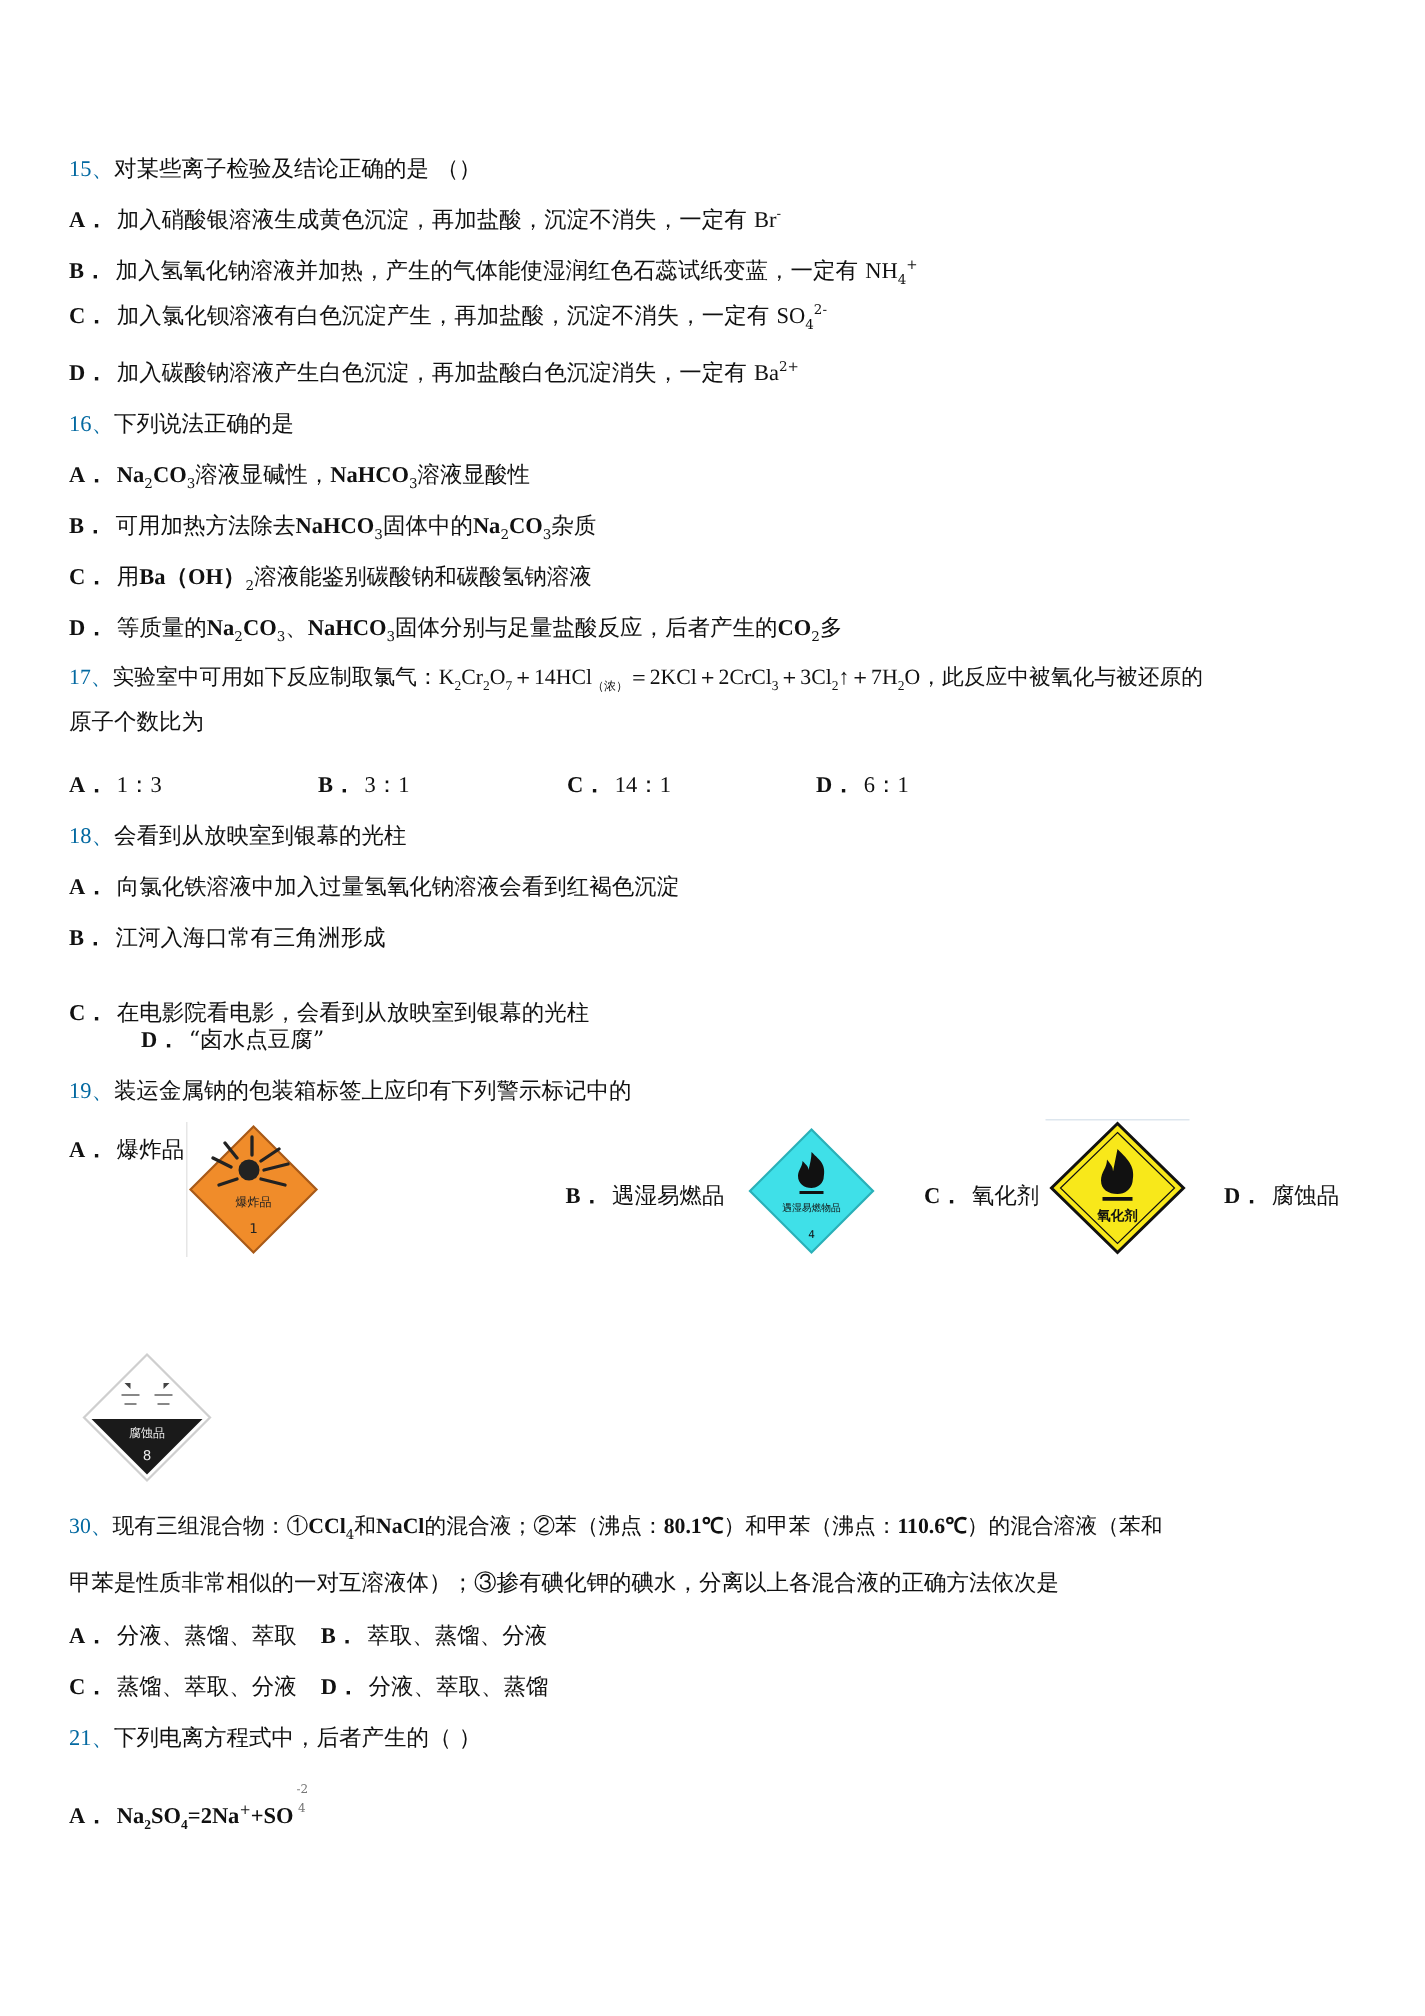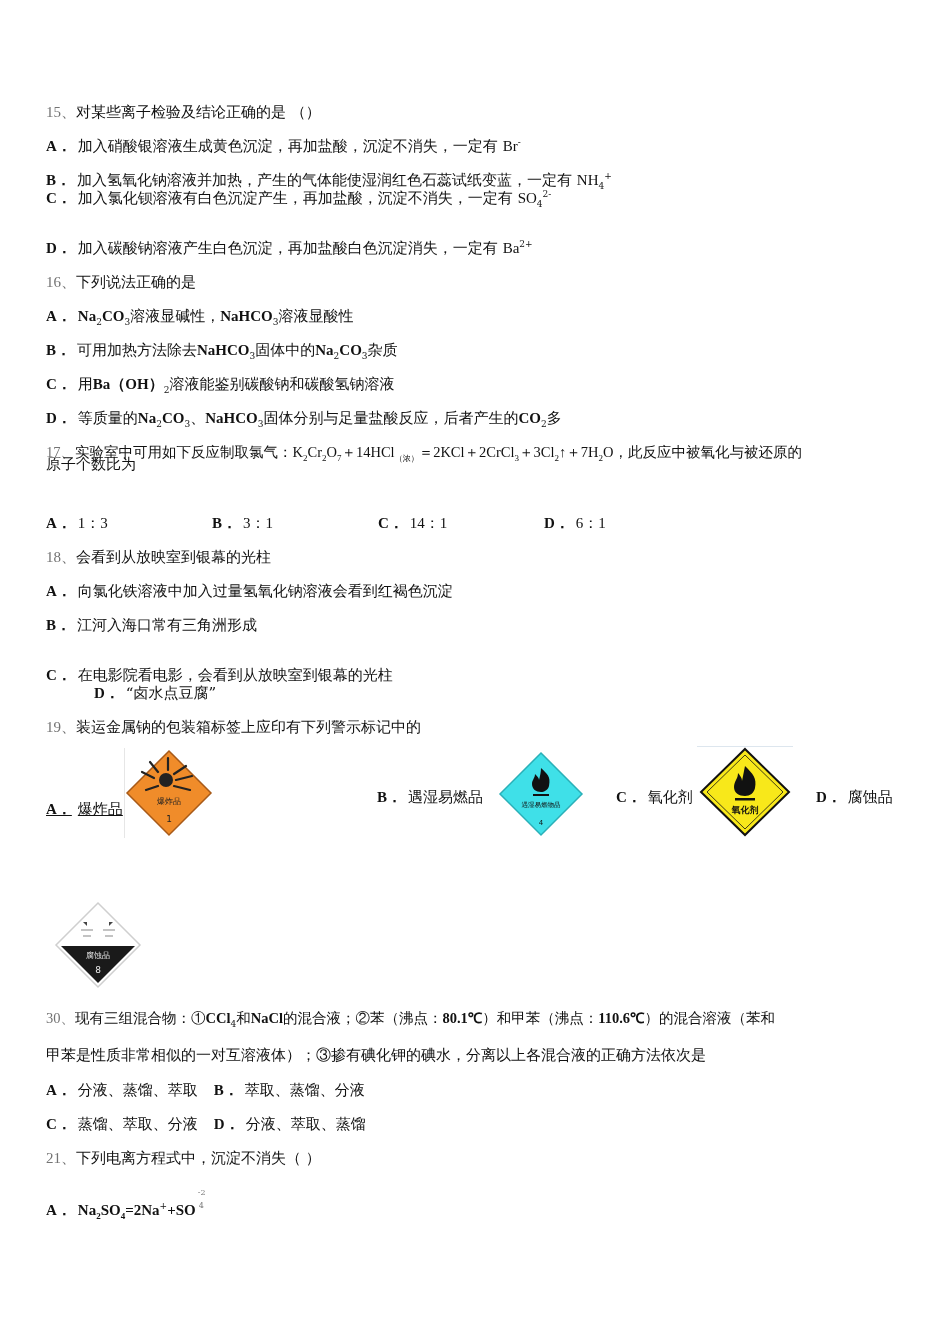--- a/index.html
+++ b/index.html
@@ -1,19 +1,19 @@
 <!DOCTYPE html>
 <html><head>
 <meta charset="utf-8">
 <style>
   html, body { margin: 0; padding: 0; background: #ffffff; }
   body { width: 950px; height: 1344px; position: relative; overflow: hidden;
          font-family: "DejaVu Serif", "Liberation Serif", serif; color: #111; }
   .line { position: absolute; left: 46px; font-size: 15px; line-height: 20px; white-space: nowrap; }
-  .num { font-family: "Liberation Serif", serif; color: #737373; }
+  .num { font-family: "Liberation Serif", serif; color: #0369a1; }
   .lbl { font-family: "Liberation Serif", serif; font-weight: bold; margin-right: 6px; }
   .chem { font-family: "Liberation Serif", serif; }
   .bchem { font-family: "Liberation Serif", serif; font-weight: bold; }
   sub, sup { font-size: 9px; line-height: 0; }
   .opt-inline { display: inline-block; }
   .sign { position: absolute; }
   .sign svg { display: block; }
   .small { font-size: 8px; }
 </style>
 </head>
@@ -21,21 +21,21 @@
 
 <div class="line" style="top:102px;">
   <span class="num">15、</span><span>对某些离子检验及结论正确的是 （）</span>
 </div>
 <div class="line" style="top:136px;">
   <span class="lbl">A．</span><span>加入硝酸银溶液生成黄色沉淀，再加盐酸，沉淀不消失，一定有 </span><span class="chem">Br</span><sup>-</sup>
 </div>
 <div class="line" style="top:170px;">
   <span class="lbl">B．</span><span>加入氢氧化钠溶液并加热，产生的气体能使湿润红色石蕊试纸变蓝，一定有 </span><span class="chem">NH</span><sub>4</sub><sup>+</sup>
 </div>
-<div class="line" style="top:188px;">
+<div class="line" style="top:200px;">
   <span class="lbl">C．</span><span>加入氯化钡溶液有白色沉淀产生，再加盐酸，沉淀不消失，一定有 </span><span class="chem">SO</span><sub>4</sub><sup>2-</sup>
 </div>
 <div class="line" style="top:238px;text-align:right;">
   <span class="lbl">D．</span><span>加入碳酸钠溶液产生白色沉淀，再加盐酸白色沉淀消失，一定有 </span><span class="chem">Ba</span><sup>2+</sup>
 </div>
 
 <div class="line" style="top:272px;">
   <span class="num">16、</span><span>下列说法正确的是</span>
 </div>
 <div class="line" style="top:306px;">
@@ -47,21 +47,21 @@
 <div class="line" style="top:374px;">
   <span class="lbl">C．</span><span>用</span><span class="bchem">Ba（OH）</span><sub>2</sub><span>溶液能鉴别碳酸钠和碳酸氢钠溶液</span>
 </div>
 <div class="line" style="top:408px;">
   <span class="lbl">D．</span><span>等质量的</span><span class="bchem">Na</span><sub>2</sub><span class="bchem">CO</span><sub>3</sub><span>、</span><span class="bchem">NaHCO</span><sub>3</sub><span>固体分别与足量盐酸反应，后者产生的</span><span class="bchem">CO</span><sub>2</sub><span>多</span>
 </div>
 
 <div class="line" style="top:442px; font-size:14.5px;">
   <span class="num">17、</span><span>实验室中可用如下反应制取氯气：</span><span class="chem"><span>K</span><sub>2</sub><span>Cr</span><sub>2</sub><span>O</span><sub>7</sub><span>＋14HCl</span><sub class="small">（浓）</sub><span>＝2KCl＋2CrCl</span><sub>3</sub><span>＋3Cl</span><sub>2</sub><span>↑</span><span>＋7H</span><sub>2</sub><span>O</span></span><span>，此反应中被氧化与被还原的</span>
 </div>
-<div class="line" style="top:454px;">
+<div class="line" style="top:471px;">
   <span>原子个数比为</span>
 </div>
 <div class="line" style="top:513px;">
   <span class="opt-inline" style="width:166px;"><span class="lbl">A．</span><span class="chem">1：3</span></span><span class="opt-inline" style="width:166px;"><span class="lbl">B．</span><span class="chem">3：1</span></span><span class="opt-inline" style="width:166px;"><span class="lbl">C．</span><span class="chem">14：1</span></span><span class="opt-inline"><span class="lbl">D．</span><span class="chem">6：1</span></span>
 </div>
 
 <div class="line" style="top:547px;">
   <span class="num">18、</span><span>会看到从放映室到银幕的光柱</span>
 </div>
 <div class="line" style="top:581px;">
@@ -74,21 +74,21 @@
   <span class="lbl">C．</span><span>在电影院看电影，会看到从放映室到银幕的光柱</span>
 </div>
 <div class="line" style="top:683px;margin-left:48px;">
   <span class="lbl">D．</span><span>“卤水点豆腐”</span>
 </div>
 
 <div class="line" style="top:717px;">
   <span class="num">19、</span><span>装运金属钠的包装箱标签上应印有下列警示标记中的</span>
 </div>
 
-<div class="line" style="top:799px;text-decoration:underline;">
+<div class="line" style="top:756px;">
   <span class="lbl">A．</span><span>爆炸品</span>
 </div>
 <div class="sign" style="left:124px; top:748px; width:90px; height:90px;">
   <div style="position:absolute;left:0;top:0;width:1px;height:90px;background:#e6e6e6;"></div>
   <svg width="90" height="90" viewBox="0 0 90 90">
     <polygon points="45,3 87,45 45,87 3,45" fill="#f08c2a" stroke="#a85a18" stroke-width="1.5"></polygon>
     <circle cx="42" cy="32" r="7" fill="#222"></circle>
     <path d="M30 30 L18 24 M34 24 L26 14 M44 22 L44 10 M50 26 L62 18 M52 32 L68 28 M50 38 L66 42 M34 38 L22 42" stroke="#222" stroke-width="2.2" stroke-linecap="round"></path>
     <text x="45" y="56" text-anchor="middle" font-size="8" fill="#222" font-family="DejaVu Sans, sans-serif">爆炸品</text>
     <text x="45" y="74" text-anchor="middle" font-size="9" fill="#222" font-family="DejaVu Sans, sans-serif">1</text>
@@ -144,17 +144,17 @@
   <span>甲苯是性质非常相似的一对互溶液体）；③掺有碘化钾的碘水，分离以上各混合液的正确方法依次是</span>
 </div>
 <div class="line" style="top:1080px;">
   <span><span class="lbl">A．</span><span>分液、蒸馏、萃取</span></span><span style="display:inline-block;width:16px;"></span><span><span class="lbl">B．</span><span>萃取、蒸馏、分液</span></span>
 </div>
 <div class="line" style="top:1114px;">
   <span><span class="lbl">C．</span><span>蒸馏、萃取、分液</span></span><span style="display:inline-block;width:16px;"></span><span><span class="lbl">D．</span><span>分液、萃取、蒸馏</span></span>
 </div>
 
 <div class="line" style="top:1148px;">
-  <span class="num">21、</span><span>下列电离方程式中，沉淀不消失（ ）</span>
+  <span class="num">21、</span><span>下列电离方程式中，后者产生的（ ）</span>
 </div>
 <div class="line" style="top:1195px;">
   <span class="lbl">A．</span><span class="bchem">Na</span><sub class="bchem">2</sub><span class="bchem">SO</span><sub class="bchem">4</sub><span class="bchem">=2Na</span><sup>+</sup><span class="bchem">+SO</span><span style="position:relative; display:inline-block; width:10px; height:20px;"><span style="position:absolute; left:2px; top:-12px; font-size:8px; color:#777;">-2</span><span style="position:absolute; left:3px; top:1px; font-size:8px; color:#777;">4</span></span>
 </div>
 
 </body></html>

